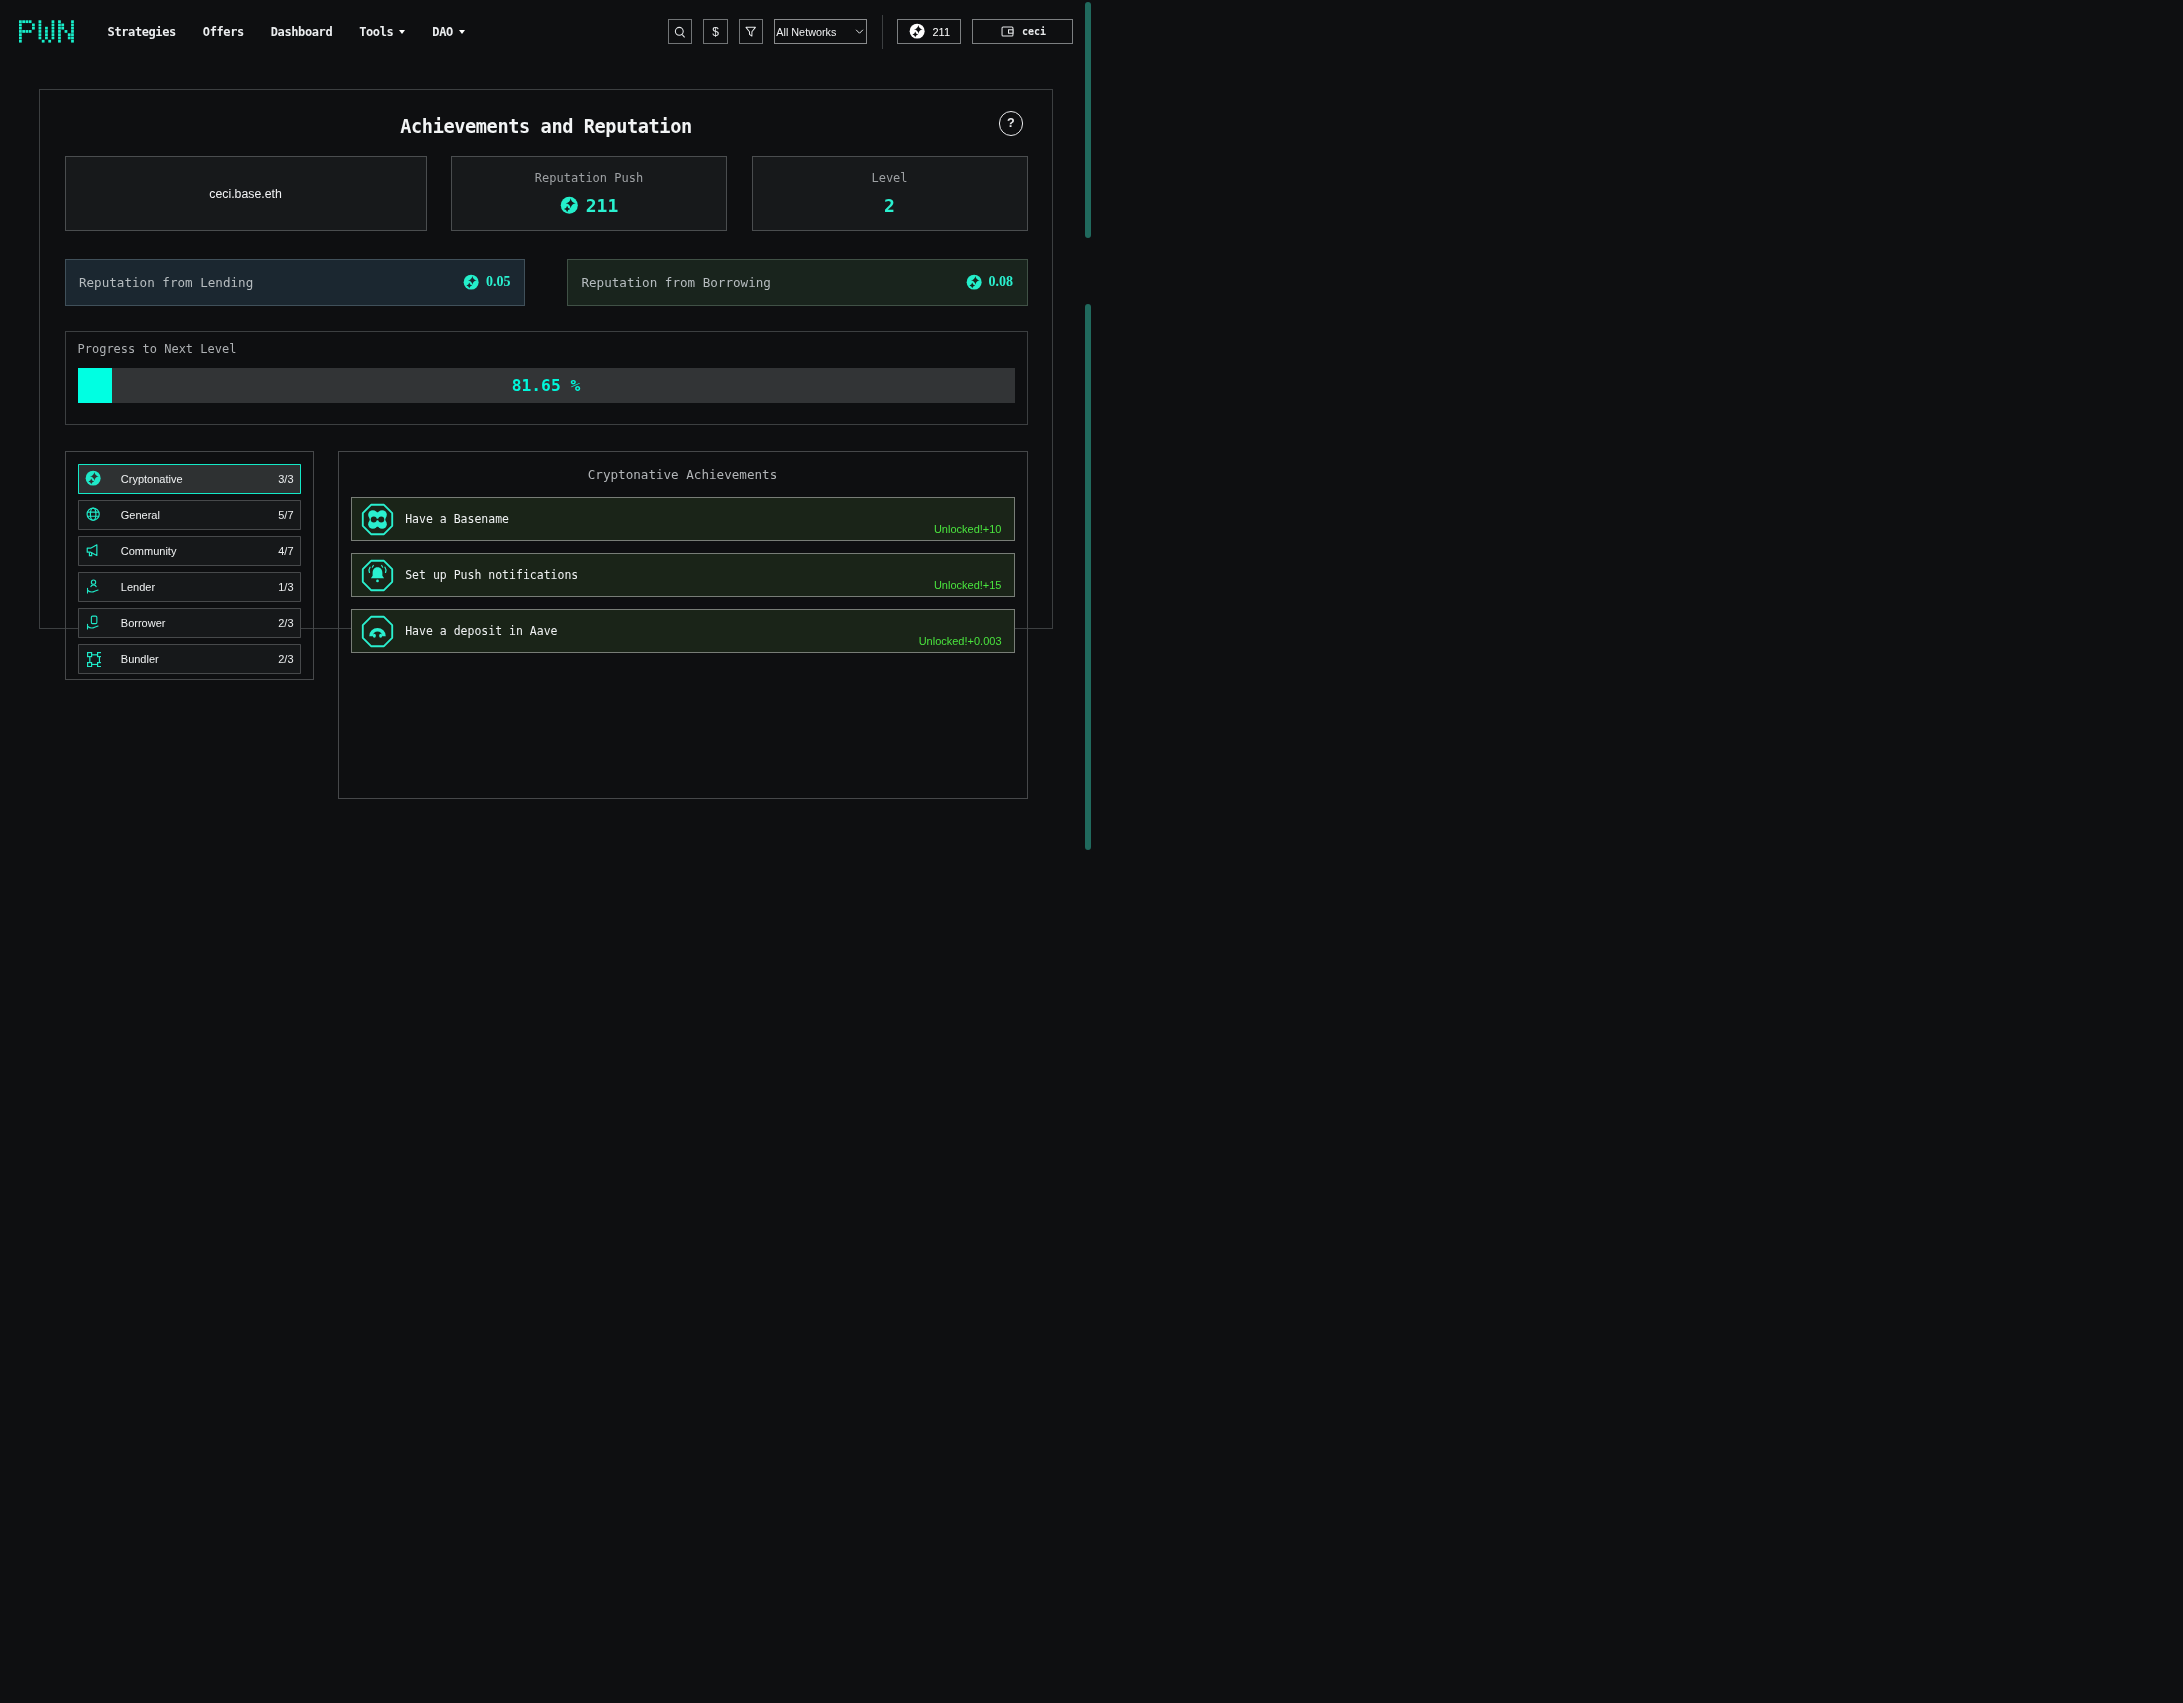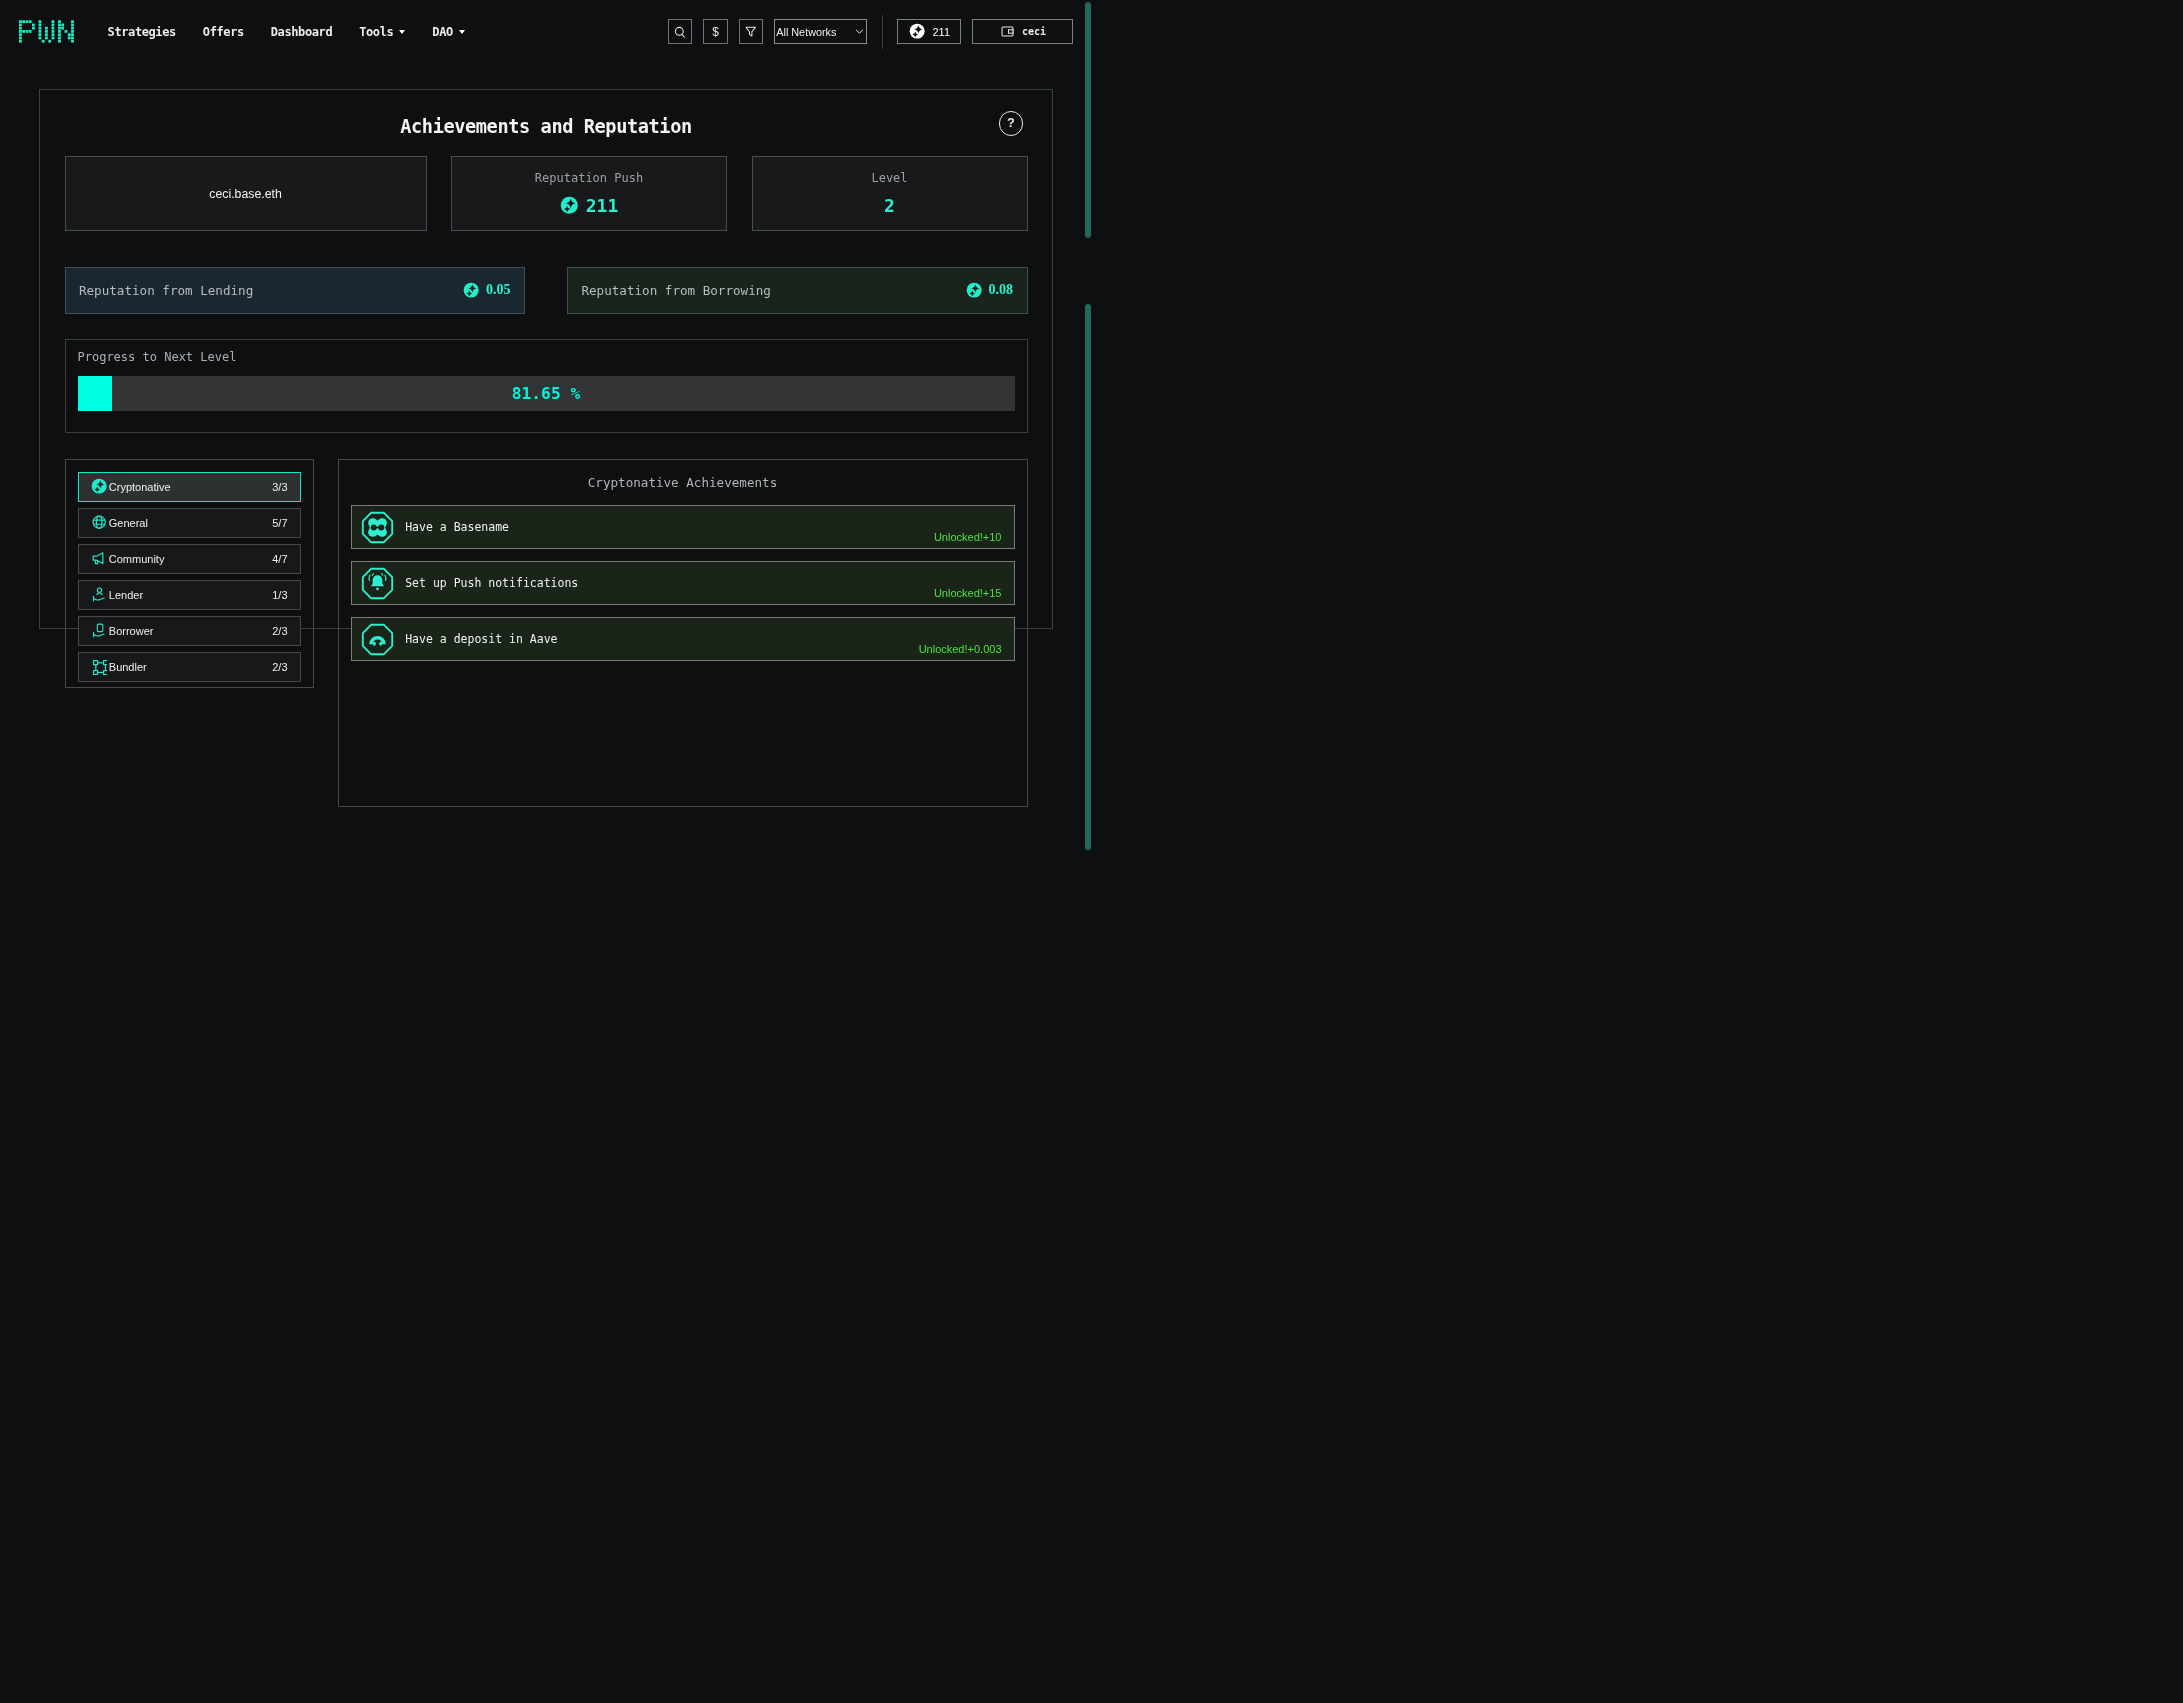--- a/index.html
+++ b/index.html
@@ -32,36 +32,36 @@
   .page-title{margin:0;font-family:"DejaVu Sans Mono",monospace;font-weight:bold;font-size:18.6px;letter-spacing:-0.4px;color:#f2f4f5;}
   .help-btn{position:absolute;right:4.5px;top:3px;width:24.5px;height:24.5px;border:1.5px solid #e9eaec;border-radius:50%;color:#e9eaec;display:flex;align-items:center;justify-content:center;font-size:12.6px;font-weight:bold;box-sizing:border-box;}
 
   .top-cards{display:flex;gap:24.5px;height:75px;}
   .card{border:0.7px solid #4a4d4f;background:#17191b;box-sizing:border-box;}
   .name-card{width:362px;display:flex;align-items:center;justify-content:center;font-size:12.3px;color:#f2f3f5;}
   .stat-card{flex:1;display:flex;flex-direction:column;align-items:center;justify-content:center;gap:9.7px;}
   .card-label{font-family:"DejaVu Sans Mono",monospace;font-size:12px;color:#9ea1a4;}
   .card-value{display:flex;align-items:center;gap:7.4px;font-family:"DejaVu Sans Mono",monospace;font-weight:bold;font-size:18px;color:#2af0cf;}
 
-  .rep-row{display:flex;gap:42px;margin-top:36px;height:47px;}
+  .rep-row{display:flex;gap:42px;margin-top:28px;height:47px;}
   .rep-card{flex:1;display:flex;align-items:center;justify-content:space-between;padding:0 13.4px;box-sizing:border-box;}
   .rep-card.lending{background:#1b2730;border:0.7px solid #40505a;}
   .rep-card.borrowing{background:#19241d;border:0.7px solid #405146;}
   .rep-label{font-family:"DejaVu Sans Mono",monospace;font-size:12.6px;color:#b6bcbf;}
   .rep-value{display:flex;align-items:center;gap:6.7px;font-family:Liberation Serif, serif;font-weight:bold;font-size:14px;color:#2af0cf;}
 
   .progress-section{margin-top:24.5px;height:94px;border:0.7px solid #3c3f41;box-sizing:border-box;padding:10.4px 12px 0;}
   .progress-title{text-align:left;font-family:"DejaVu Sans Mono",monospace;font-size:12px;color:#adb0b3;}
   .progress-bar{margin-top:12px;height:35px;background:#323436;position:relative;}
   .progress-fill{position:absolute;left:0;top:0;bottom:0;width:0;background:#00ffe2;}
   .progress-text{position:absolute;inset:0;display:flex;align-items:center;justify-content:center;font-family:"DejaVu Sans Mono",monospace;font-weight:bold;font-size:16.3px;color:#00f6da;}
 
   .bottom{display:flex;gap:24px;margin-top:26px;}
   .categories{width:249px;height:229px;border:0.7px solid #46484a;box-sizing:border-box;padding:12px;display:flex;flex-direction:column;gap:6px;}
-  .cat-item{height:30px;flex:0 0 30px;display:flex;align-items:center;gap:2px;padding:0 12px;border:0.7px solid #47494b;background:#16181a;font-size:11px;color:#f0f2f3;box-sizing:border-box;border-radius:0.7px;text-align:center;}
+  .cat-item{height:30px;flex:0 0 30px;display:flex;align-items:center;gap:20px;padding:0 6px;border:0.7px solid #47494b;background:#16181a;font-size:11px;color:#f0f2f3;box-sizing:border-box;border-radius:0.7px;text-align:center;}
   .cat-item.selected{border:1.1px solid #13e9c7;background:#2e3132;}
   .cat-count{margin-left:auto;color:#eceeef;}
   .cat-icon{flex:0 0 16.3px;color:#1fe9c8;}
 
   .achievements{flex:1;height:348px;border:0.7px solid #46484a;box-sizing:border-box;padding:0 12px;}
   .ach-title{margin:15px 0 0;font-family:"DejaVu Sans Mono",monospace;font-weight:normal;font-size:12.6px;color:#b2b5b8;text-align:center;}
   .ach-row{height:44px;margin-top:12px;background:#1a2418;border:0.7px solid #787d77;display:flex;align-items:center;gap:11px;padding:0 12px 0 9.7px;box-sizing:border-box;}
   .ach-row.first{margin-top:15.6px;}
   .ach-icon{flex:0 0 33px;color:#2af0cf;}
   .ach-name{font-family:"DejaVu Sans Mono",monospace;font-size:11.5px;color:#f0f2f3;}

